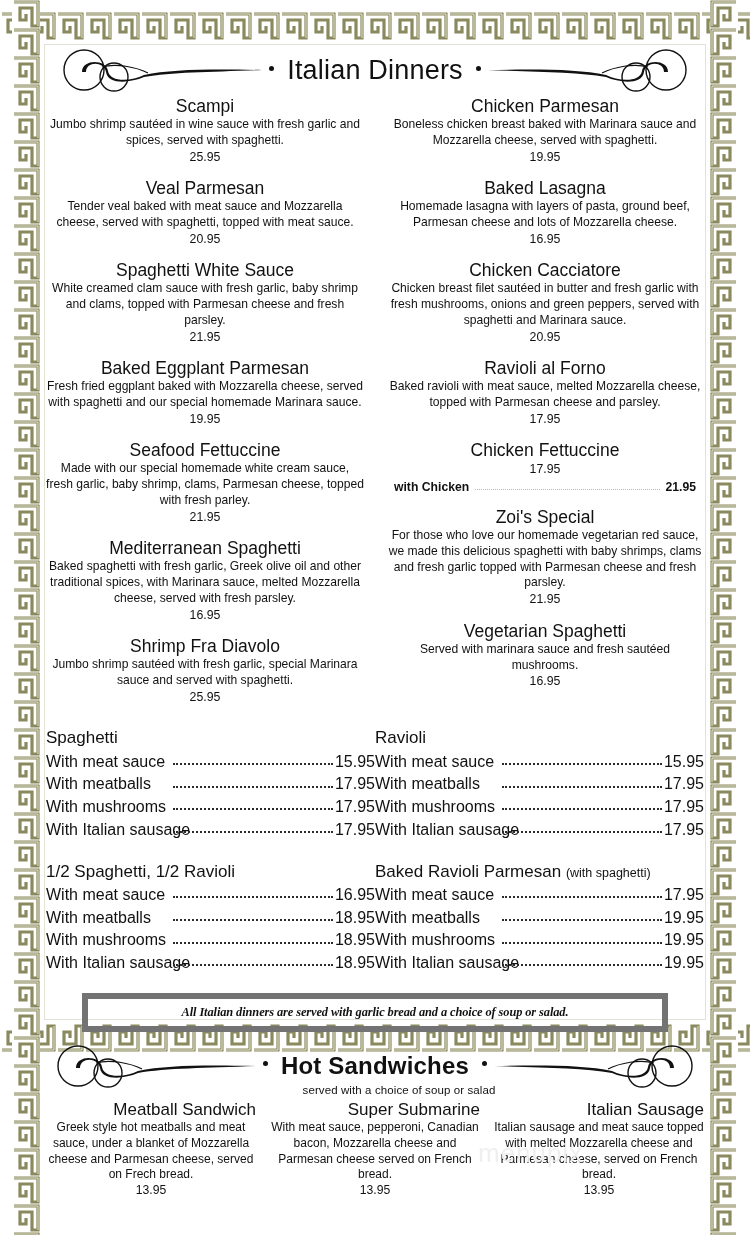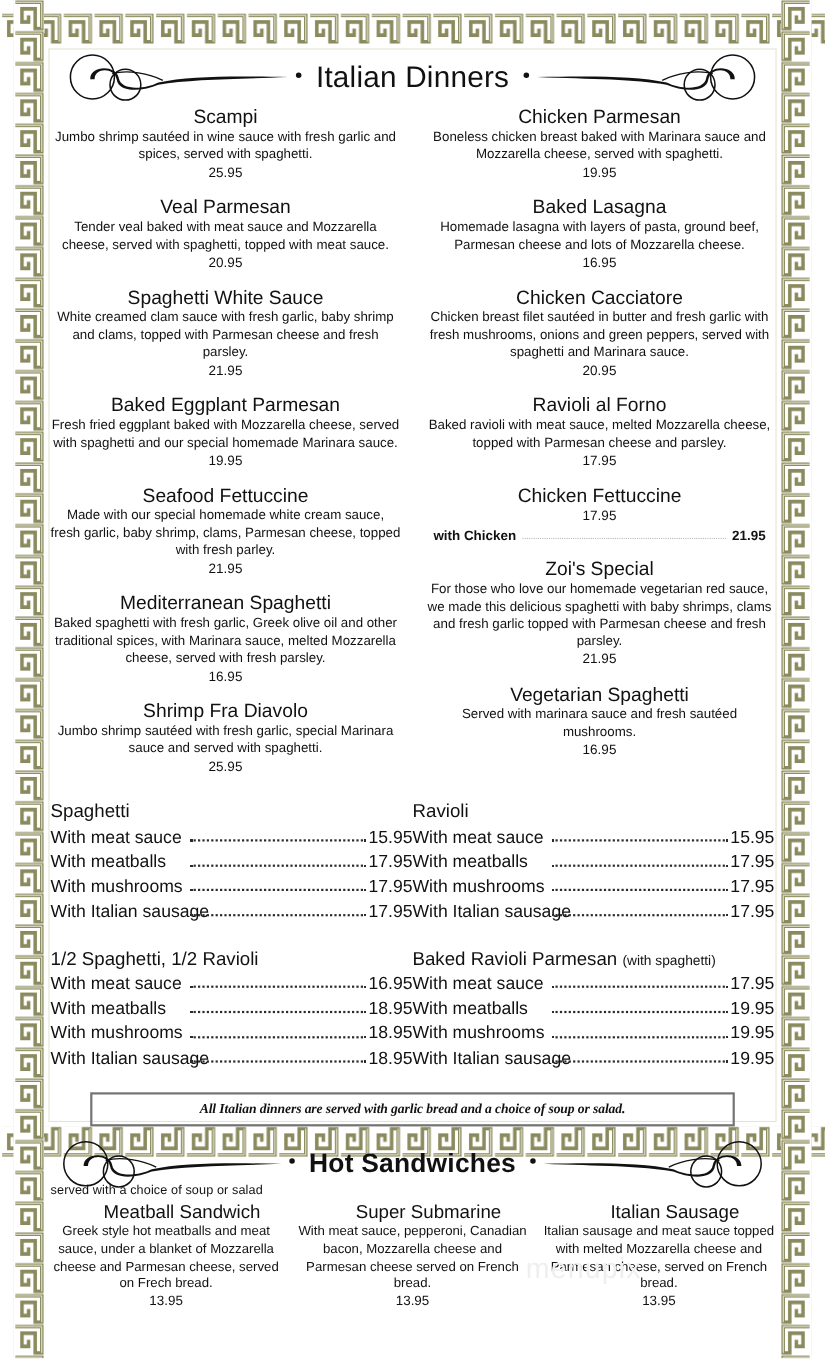--- a/index.html
+++ b/index.html
@@ -68,23 +68,25 @@
   }
   .section-title.bold{font-weight:700;font-size:24px;}
   .dot{
     display:inline-block;
     width:5px;height:5px;border-radius:50%;
     background:#111;
     vertical-align:middle;
     margin:0 7px 4px 7px;
   }
   .section-sub{
+    text-align:center;
     font-size:11.5px;
     margin-top:-6px;
     letter-spacing:.1px;
+    margin-left:48px;
   }
 
   
   .cols{
     display:flex;
     gap:22px;
     margin-top:2px;
   }
   .col{flex:1 1 0;min-width:0;}
   .dish{text-align:center;margin-bottom:13px;}
@@ -142,21 +144,21 @@
   .list-row .lead{
     flex:1 1 auto;
     border-bottom:2px dotted #2b2b2b;
     margin:0 2px 3px 2px;
     height:7px;
   }
   .list-row .pr{white-space:nowrap;}
 
   
   .notice{
-    border:2px solid #737373;
+    border:6px solid #737373;
     text-align:center;
     font-size:12.4px;
     font-style:italic;
     font-weight:700;
     font-family:"Liberation Serif",serif;
     padding:6px 8px;
     margin:8px 36px 0 36px;
     letter-spacing:-.1px;
   }
 
@@ -164,21 +166,21 @@
   .sandwiches{
     display:flex;
     gap:14px;
     margin-top:4px;
   }
   .sandwiches .col{flex:1 1 0;}
   .sand-name{
     font-size:17px;
     line-height:1.15;
     margin-bottom:1px;
-    text-align:center;
+    text-align:right;
     padding-left:29px;
   }
   .sand-desc{
     font-size:12px;
     line-height:1.30;
     text-align:center;
   }
   .sand-price{font-size:12.2px;text-align:center;}
 
   .watermark{

